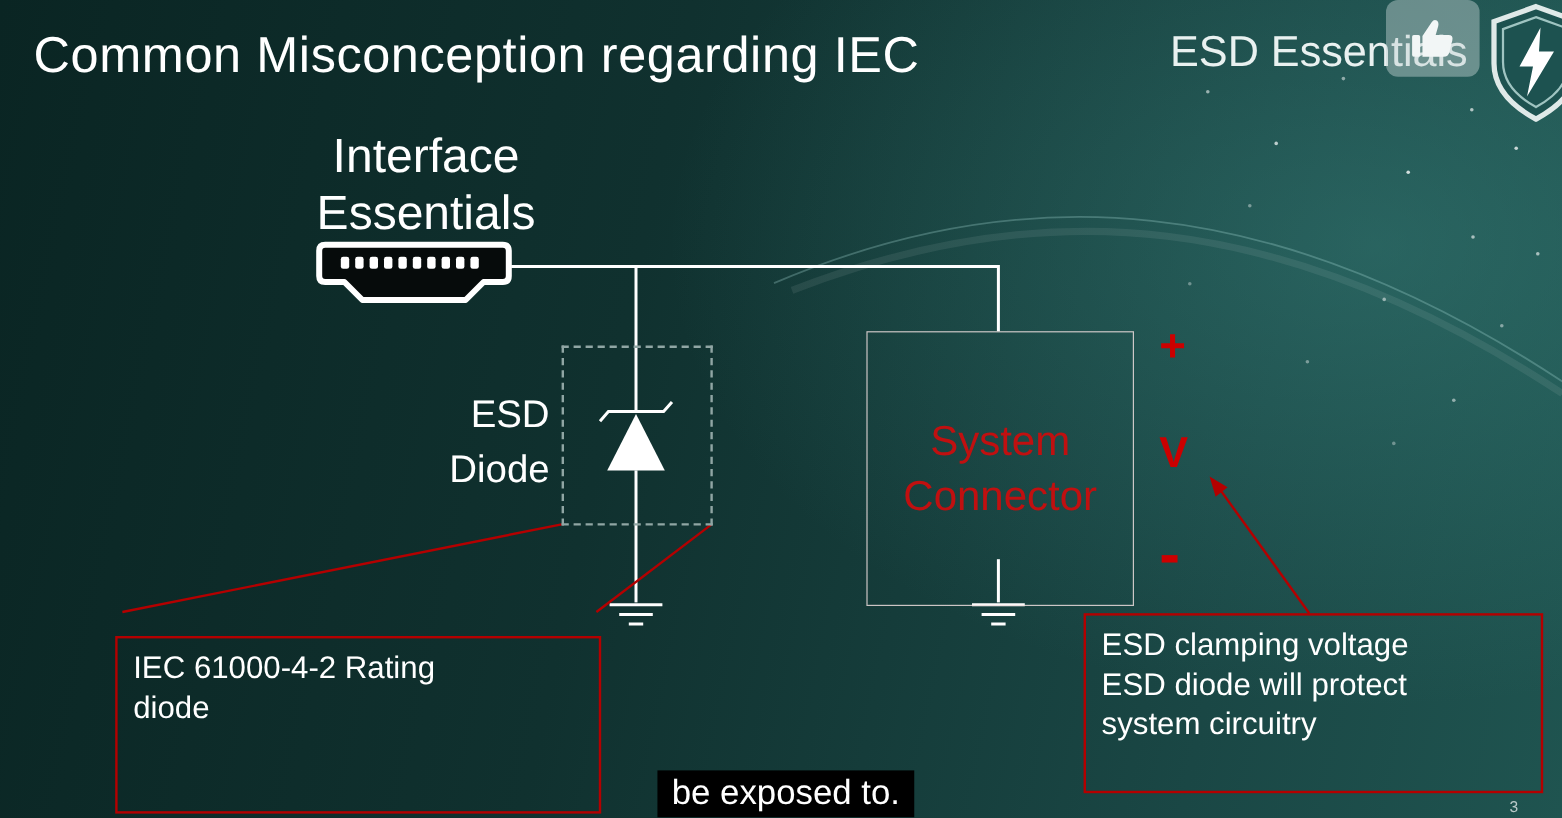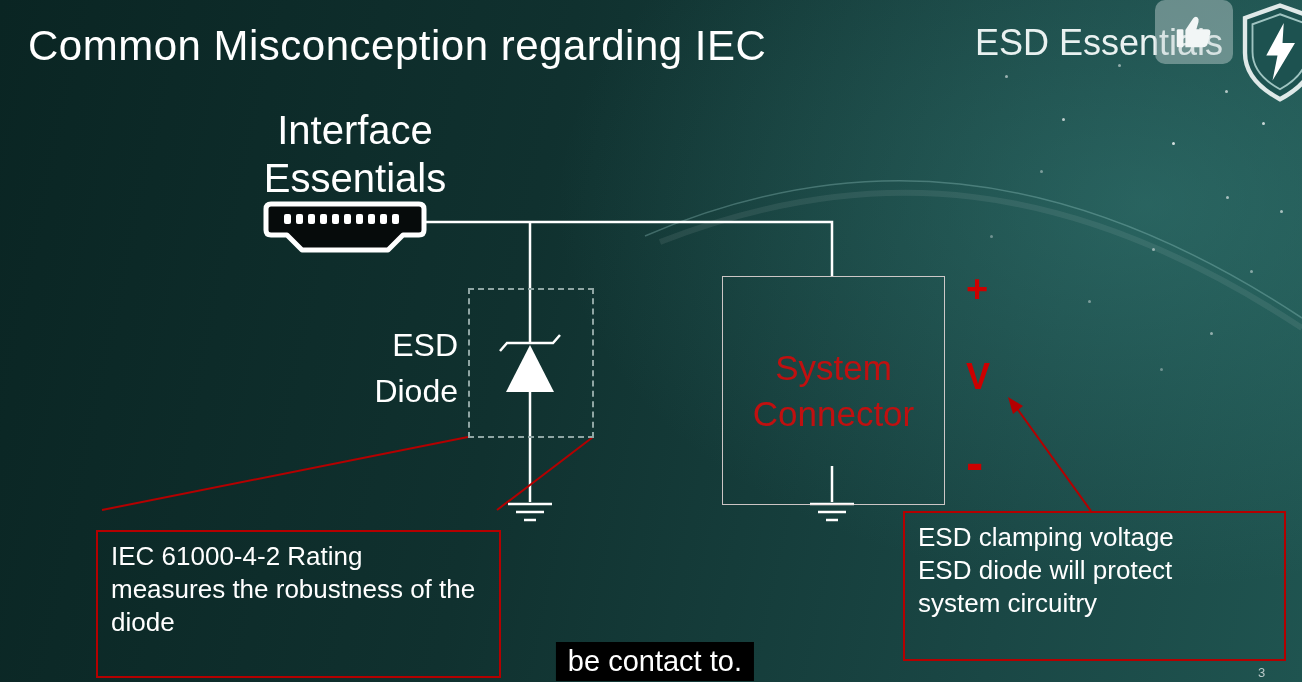--- a/index.html
+++ b/index.html
@@ -148,27 +148,26 @@
     <div>System</div>
     <div>Connector</div>
   </div>
 
   <div class="term term-plus">+</div>
   <div class="term term-v">V</div>
   <div class="term term-minus">-</div>
 
   <div class="callout callout-iec">
     <div>IEC 61000-4-2 Rating</div>
-    <div>measures the robustness of the</div>
     <div>diode</div>
   </div>
 
   <div class="callout callout-clamp">
     <div><span>ESD </span><b>clamping voltage</b></div>
     <div>ESD diode will protect</div>
     <div>system circuitry</div>
   </div>
 
-  <div class="caption">be contact to.</div>
+  <div class="caption">be exposed to.</div>
 
   <div class="pagenum">3</div>
 
 </div>
 
 </body></html>

